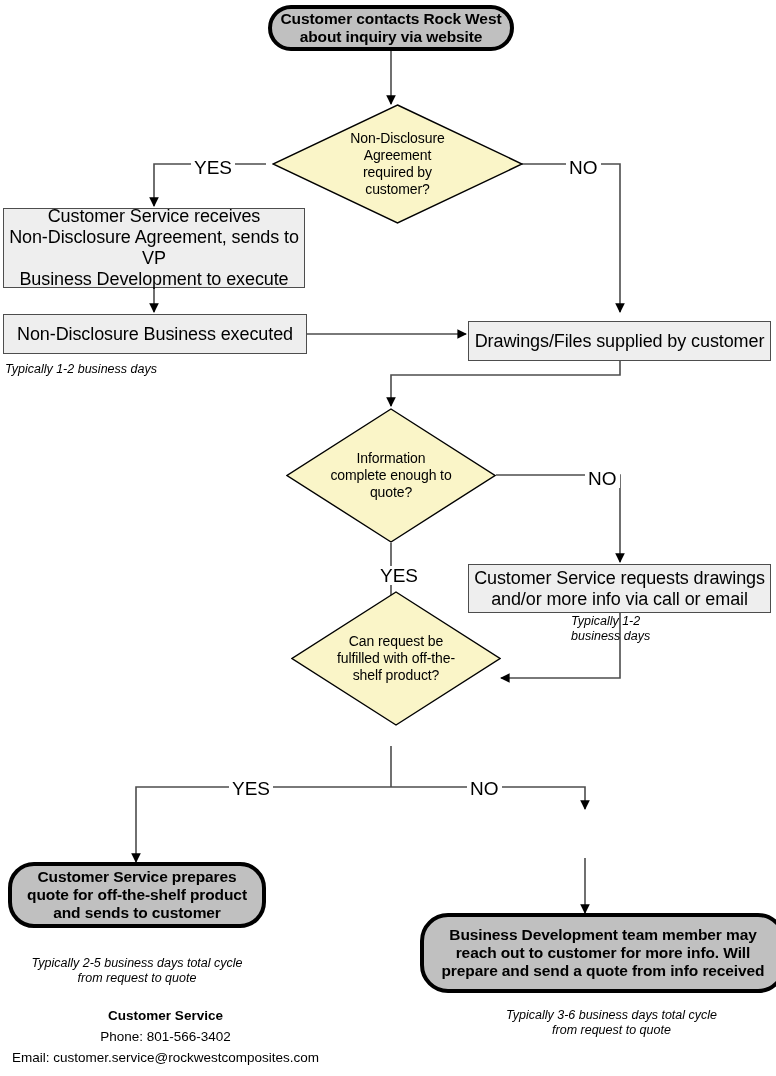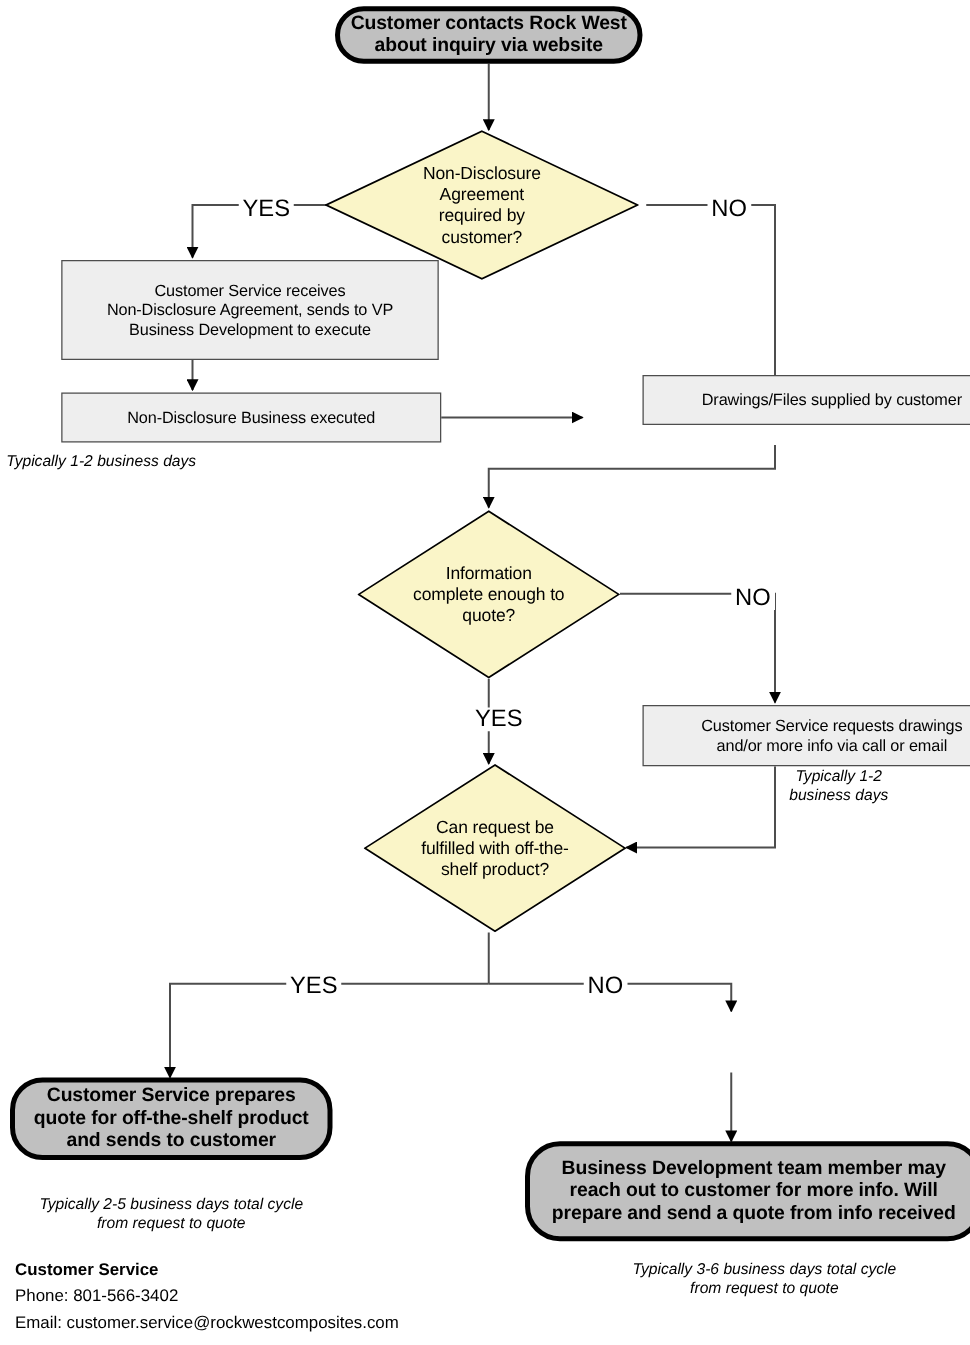--- a/index.html
+++ b/index.html
@@ -43,23 +43,22 @@
     border: 4px solid #000000;
     border-radius: 26px;
     font-weight: bold;
     font-size: 15.5px;
     letter-spacing: -0.1px;
   }
   
   .process {
     background: #eeeeee;
     border: 1.5px solid #4d4d4d;
-    font-size: 13px;
+    font-size: 18px;
     letter-spacing: -0.1px;
-    margin-left: 46px;
   }
   
   .decision {
     background: transparent;
     border: none;
   }
   .decision .dia-shape {
     position: absolute;
     left: 0; top: 0;
     width: 100%;
@@ -83,28 +82,29 @@
     white-space: nowrap;
   }
   
   .annotation {
     position: absolute;
     font-size: 12.5px;
     font-style: italic;
     line-height: 1.2;
     white-space: pre-line;
   }
-  .annotation.right { text-align: center; }
+  .annotation.right { text-align: left; }
   .annotation.center { text-align: center; }
   .annotation.left { text-align: left; }
   
   .footer {
     position: absolute;
     font-size: 13.5px;
     line-height: 1.55;
+    text-align: center;
   }
   .footer .ft-title { font-weight: bold; }
 </style>
 </head>
 <body>
 
 <div id="canvas">
 
   <svg class="edges" viewBox="0 0 776 1076">
     <defs>
@@ -140,59 +140,59 @@
 
       <path d="M 585,858 L 585,913" marker-end="url(#arrow)"></path>
     </g>
   </svg>
 
   <div class="node terminator" style="left:268px; top:5px; width:246px; height:46px;">
     <span style="white-space:pre-line;">Customer contacts Rock West
 about inquiry via website</span>
   </div>
 
-  <div class="node decision" style="left:260px; top:104px; width:251px; height:120px;">
+  <div class="node decision" style="left:272px; top:104px; width:251px; height:120px;">
     <svg class="dia-shape" viewBox="0 0 251 120" preserveAspectRatio="none">
       <polygon points="125.5,1 250,60 125.5,119 1,60" fill="#faf5c8" stroke="#000000" stroke-width="1.4"></polygon>
     </svg>
     <span class="dia-label" style="white-space:pre-line;">Non-Disclosure
 Agreement
 required by
 customer?</span>
   </div>
 
   <div class="node process" style="left:3px; top:208px; width:302px; height:80px;">
     <span style="white-space:pre-line;">Customer Service receives
 Non-Disclosure Agreement, sends to VP
 Business Development to execute</span>
   </div>
 
   <div class="node process" style="left:3px; top:314px; width:304px; height:40px;">
     <span>Non-Disclosure Business executed</span>
   </div>
 
-  <div class="node process" style="left:468px; top:300px; width:303px; height:40px;">
+  <div class="node process" style="left:468px; top:321px; width:303px; height:40px;">
     <span>Drawings/Files supplied by customer</span>
   </div>
 
   <div class="node decision" style="left:286px; top:408px; width:210px; height:135px;">
     <svg class="dia-shape" viewBox="0 0 210 135" preserveAspectRatio="none">
       <polygon points="105,1 209,67.5 105,134 1,67.5" fill="#faf5c8" stroke="#000000" stroke-width="1.4"></polygon>
     </svg>
     <span class="dia-label" style="white-space:pre-line;">Information
 complete enough to
 quote?</span>
   </div>
 
   <div class="node process" style="left:468px; top:564px; width:303px; height:49px;">
     <span style="white-space:pre-line;">Customer Service requests drawings
 and/or more info via call or email</span>
   </div>
 
-  <div class="node decision" style="left:291px; top:611px; width:210px; height:135px;justify-content:center;">
+  <div class="node decision" style="left:291px; top:591px; width:210px; height:135px;justify-content:center;">
     <svg class="dia-shape" viewBox="0 0 210 135" preserveAspectRatio="none">
       <polygon points="105,1 209,67.5 105,134 1,67.5" fill="#faf5c8" stroke="#000000" stroke-width="1.4"></polygon>
     </svg>
     <span class="dia-label" style="white-space:pre-line;">Can request be
 fulfilled with off-the-
 shelf product?</span>
   </div>
 
   <div class="node terminator" style="left:8px; top:862px; width:258px; height:66px;">
     <span style="white-space:pre-line;">Customer Service prepares

